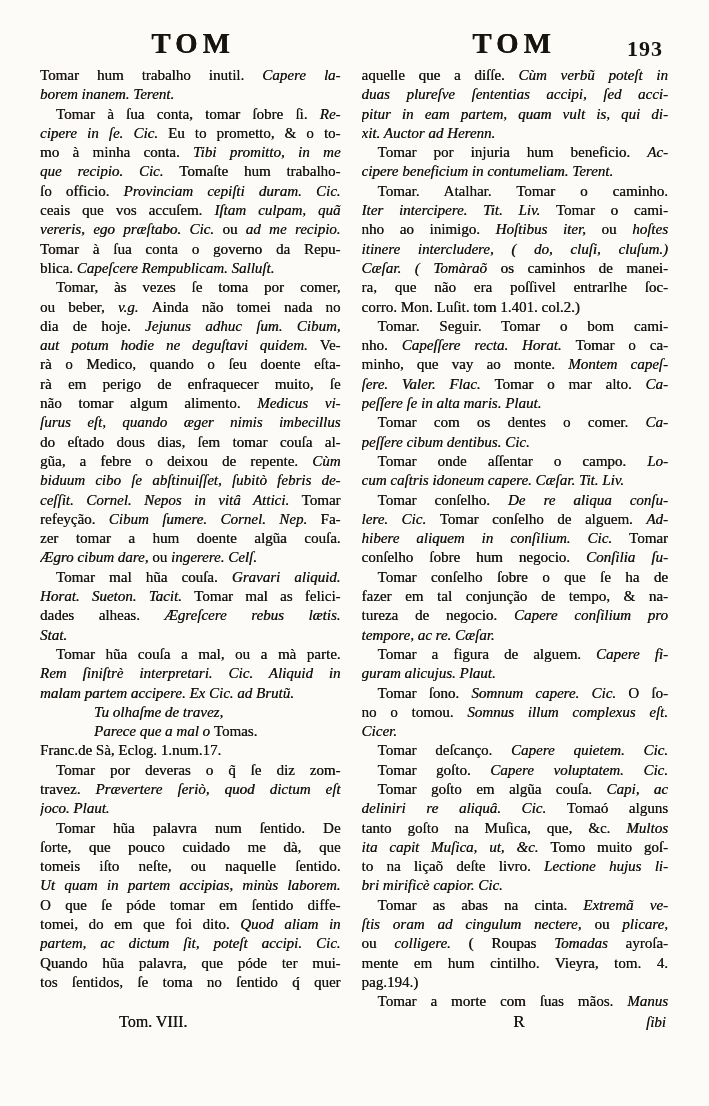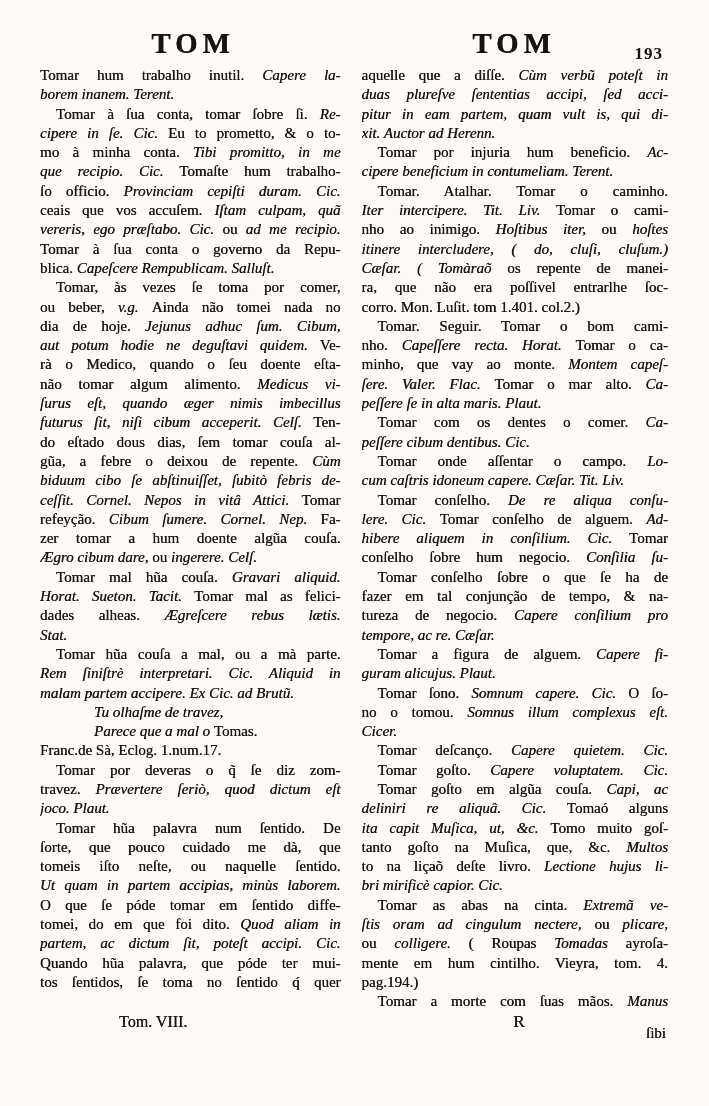--- a/index.html
+++ b/index.html
@@ -14,22 +14,22 @@
   }
   .header{position:relative;height:66px;}
   .rt{
     position:absolute;top:27px;
     font-size:29px;font-weight:700;letter-spacing:5px;
     text-shadow:0.3px 0 0 currentColor;
   }
   .rt-left{left:40px;width:306px;text-align:center;}
   .rt-right{left:358px;width:312px;text-align:center;}
   .pagenum{
-    position:absolute;top:44px;right:46px;
-    font-size:17px;font-weight:700;letter-spacing:1px;
+    position:absolute;top:36px;right:46px;
+    font-size:22px;font-weight:700;letter-spacing:1px;
   }
   .cols{display:flex;padding:0 41px 0 40px;gap:21px;}
   .col{width:306px;}
   .col-r{width:312px;}
   .ln{
     font-size:15px;line-height:19.3px;height:19.3px;overflow:hidden;
     text-align:justify;text-align-last:justify;
     text-shadow:0.3px 0 0 rgba(23,19,15,0.85);
     white-space:normal;
   }
@@ -39,21 +39,21 @@
   .it{font-style:italic;}
   .footrow{
     display:flex;padding:0 41px 0 64px;gap:13px;
     font-size:16px;line-height:19.5px;
     text-shadow:0.3px 0 0 rgba(23,19,15,0.85);
     justify-content:space-between;
   }
   .sig-left{width:306px;text-indent:55px;}
   .sig-right{width:312px;position:relative;text-align:center;}
   .gathering{font-size:17px;}
-  .catch{position:absolute;right:2px;top:12px;font-size:15px;}
+  .catch{position:absolute;right:2px;top:1px;font-style:italic;font-size:15px;}
 </style>
 </head>
 <body>
 
 <div class="page">
 
   <div class="header">
     <div class="rt rt-left">TOM</div>
     <div class="rt rt-right">TOM</div>
     <div class="pagenum">193</div>
@@ -70,23 +70,23 @@
         <div class="ln"><span>ſo officio. </span><span class="it">Provinciam cepiſti duram. Cic.</span></div>
         <div class="ln"><span>ceais que vos accuſem. </span><span class="it">Iſtam culpam, quã</span></div>
         <div class="ln"><span class="it">vereris, ego præſtabo. Cic. </span><span>ou </span><span class="it">ad me recipio.</span></div>
         <div class="ln"><span>Tomar à ſua conta o governo da Repu-</span></div>
         <div class="ln end"><span>blica. </span><span class="it">Capeſcere Rempublicam. Salluſt.</span></div>
         <div class="ln in1"><span>Tomar, às vezes ſe toma por comer,</span></div>
         <div class="ln"><span>ou beber, </span><span class="it">v.g. </span><span>Ainda não tomei nada no</span></div>
         <div class="ln"><span>dia de hoje. </span><span class="it">Jejunus adhuc ſum. Cibum,</span></div>
         <div class="ln"><span class="it">aut potum hodie ne deguſtavi quidem. </span><span>Ve-</span></div>
         <div class="ln"><span>rà o Medico, quando o ſeu doente eſta-</span></div>
+        <div class="ln"><span>rà em perigo de enfraquecer muito, ſe</span></div>
         <div class="ln"><span>não tomar algum alimento. </span><span class="it">Medicus vi-</span></div>
         <div class="ln"><span class="it">ſurus eſt, quando æger nimis imbecillus</span></div>
-        <div class="ln"><span class="it">futurus ſit, niſi cibum acceperit. Celſ. </span><span>Ten-</span></div>
         <div class="ln"><span>do eſtado dous dias, ſem tomar couſa al-</span></div>
         <div class="ln"><span>gũa, a febre o deixou de repente. </span><span class="it">Cùm</span></div>
         <div class="ln"><span class="it">biduum cibo ſe abſtinuiſſet, ſubitò febris de-</span></div>
         <div class="ln"><span class="it">ceſſit. Cornel. Nepos in vitâ Attici. </span><span>Tomar</span></div>
         <div class="ln"><span>refeyção. </span><span class="it">Cibum ſumere. Cornel. Nep. </span><span>Fa-</span></div>
         <div class="ln"><span>zer tomar a hum doente algũa couſa.</span></div>
         <div class="ln end"><span class="it">Ægro cibum dare, </span><span>ou </span><span class="it">ingerere. Celſ.</span></div>
         <div class="ln in1"><span>Tomar mal hũa couſa. </span><span class="it">Gravari aliquid.</span></div>
         <div class="ln"><span class="it">Horat. Sueton. Tacit. </span><span>Tomar mal as felici-</span></div>
         <div class="ln"><span>dades alheas. </span><span class="it">Ægreſcere rebus lætis.</span></div>
@@ -114,21 +114,21 @@
         <div class="ln"><span>aquelle que a diſſe. </span><span class="it">Cùm verbũ poteſt in</span></div>
         <div class="ln"><span class="it">duas plureſve ſententias accipi, ſed acci-</span></div>
         <div class="ln"><span class="it">pitur in eam partem, quam vult is, qui di-</span></div>
         <div class="ln end"><span class="it">xit. Auctor ad Herenn.</span></div>
         <div class="ln in1"><span>Tomar por injuria hum beneficio. </span><span class="it">Ac-</span></div>
         <div class="ln end"><span class="it">cipere beneficium in contumeliam. Terent.</span></div>
         <div class="ln in1"><span>Tomar. Atalhar. Tomar o caminho.</span></div>
         <div class="ln"><span class="it">Iter intercipere. Tit. Liv. </span><span>Tomar o cami-</span></div>
         <div class="ln"><span>nho ao inimigo. </span><span class="it">Hoſtibus iter, </span><span>ou </span><span class="it">hoſtes</span></div>
         <div class="ln"><span class="it">itinere intercludere, ( do, cluſi, cluſum.)</span></div>
-        <div class="ln"><span class="it">Cæſar. ( Tomàraõ </span><span>os repente de manei-</span></div>
+        <div class="ln"><span class="it">Cæſar. ( Tomàraõ </span><span>os caminhos de manei-</span></div>
         <div class="ln"><span>ra, que não era poſſivel entrarlhe ſoc-</span></div>
         <div class="ln end"><span>corro. Mon. Luſit. tom 1.401. col.2.)</span></div>
         <div class="ln in1"><span>Tomar. Seguir. Tomar o bom cami-</span></div>
         <div class="ln"><span>nho. </span><span class="it">Capeſſere recta. Horat. </span><span>Tomar o ca-</span></div>
         <div class="ln"><span>minho, que vay ao monte. </span><span class="it">Montem capeſ-</span></div>
         <div class="ln"><span class="it">ſere. Valer. Flac. </span><span>Tomar o mar alto. </span><span class="it">Ca-</span></div>
         <div class="ln end"><span class="it">peſſere ſe in alta maris. Plaut.</span></div>
         <div class="ln in1"><span>Tomar com os dentes o comer. </span><span class="it">Ca-</span></div>
         <div class="ln end"><span class="it">peſſere cibum dentibus. Cic.</span></div>
         <div class="ln in1"><span>Tomar onde aſſentar o campo. </span><span class="it">Lo-</span></div>
@@ -143,22 +143,22 @@
         <div class="ln end"><span class="it">tempore, ac re. Cæſar.</span></div>
         <div class="ln in1"><span>Tomar a figura de alguem. </span><span class="it">Capere fi-</span></div>
         <div class="ln end"><span class="it">guram alicujus. Plaut.</span></div>
         <div class="ln in1"><span>Tomar ſono. </span><span class="it">Somnum capere. Cic. </span><span>O ſo-</span></div>
         <div class="ln"><span>no o tomou. </span><span class="it">Somnus illum complexus eſt.</span></div>
         <div class="ln end"><span class="it">Cicer.</span></div>
         <div class="ln in1"><span>Tomar deſcanço. </span><span class="it">Capere quietem. Cic.</span></div>
         <div class="ln in1"><span>Tomar goſto. </span><span class="it">Capere voluptatem. Cic.</span></div>
         <div class="ln in1"><span>Tomar goſto em algũa couſa. </span><span class="it">Capi, ac</span></div>
         <div class="ln"><span class="it">deliniri re aliquâ. Cic. </span><span>Tomaó alguns</span></div>
+        <div class="ln"><span>tanto goſto na Muſica, que, &amp;c. </span><span class="it">Multos</span></div>
         <div class="ln"><span class="it">ita capit Muſica, ut, &amp;c. </span><span>Tomo muito goſ-</span></div>
-        <div class="ln"><span>tanto goſto na Muſica, que, &amp;c. </span><span class="it">Multos</span></div>
         <div class="ln"><span>to na liçaõ deſte livro. </span><span class="it">Lectione hujus li-</span></div>
         <div class="ln end"><span class="it">bri mirificè capior. Cic.</span></div>
         <div class="ln in1"><span>Tomar as abas na cinta. </span><span class="it">Extremã ve-</span></div>
         <div class="ln"><span class="it">ſtis oram ad cingulum nectere, </span><span>ou </span><span class="it">plicare,</span></div>
         <div class="ln"><span>ou </span><span class="it">colligere. </span><span>( Roupas </span><span class="it">Tomadas </span><span>ayroſa-</span></div>
         <div class="ln"><span>mente em hum cintilho. Vieyra, tom. 4.</span></div>
         <div class="ln end"><span>pag.194.)</span></div>
         <div class="ln in1"><span>Tomar a morte com ſuas mãos. </span><span class="it">Manus</span></div>
       </div>
   </div>

